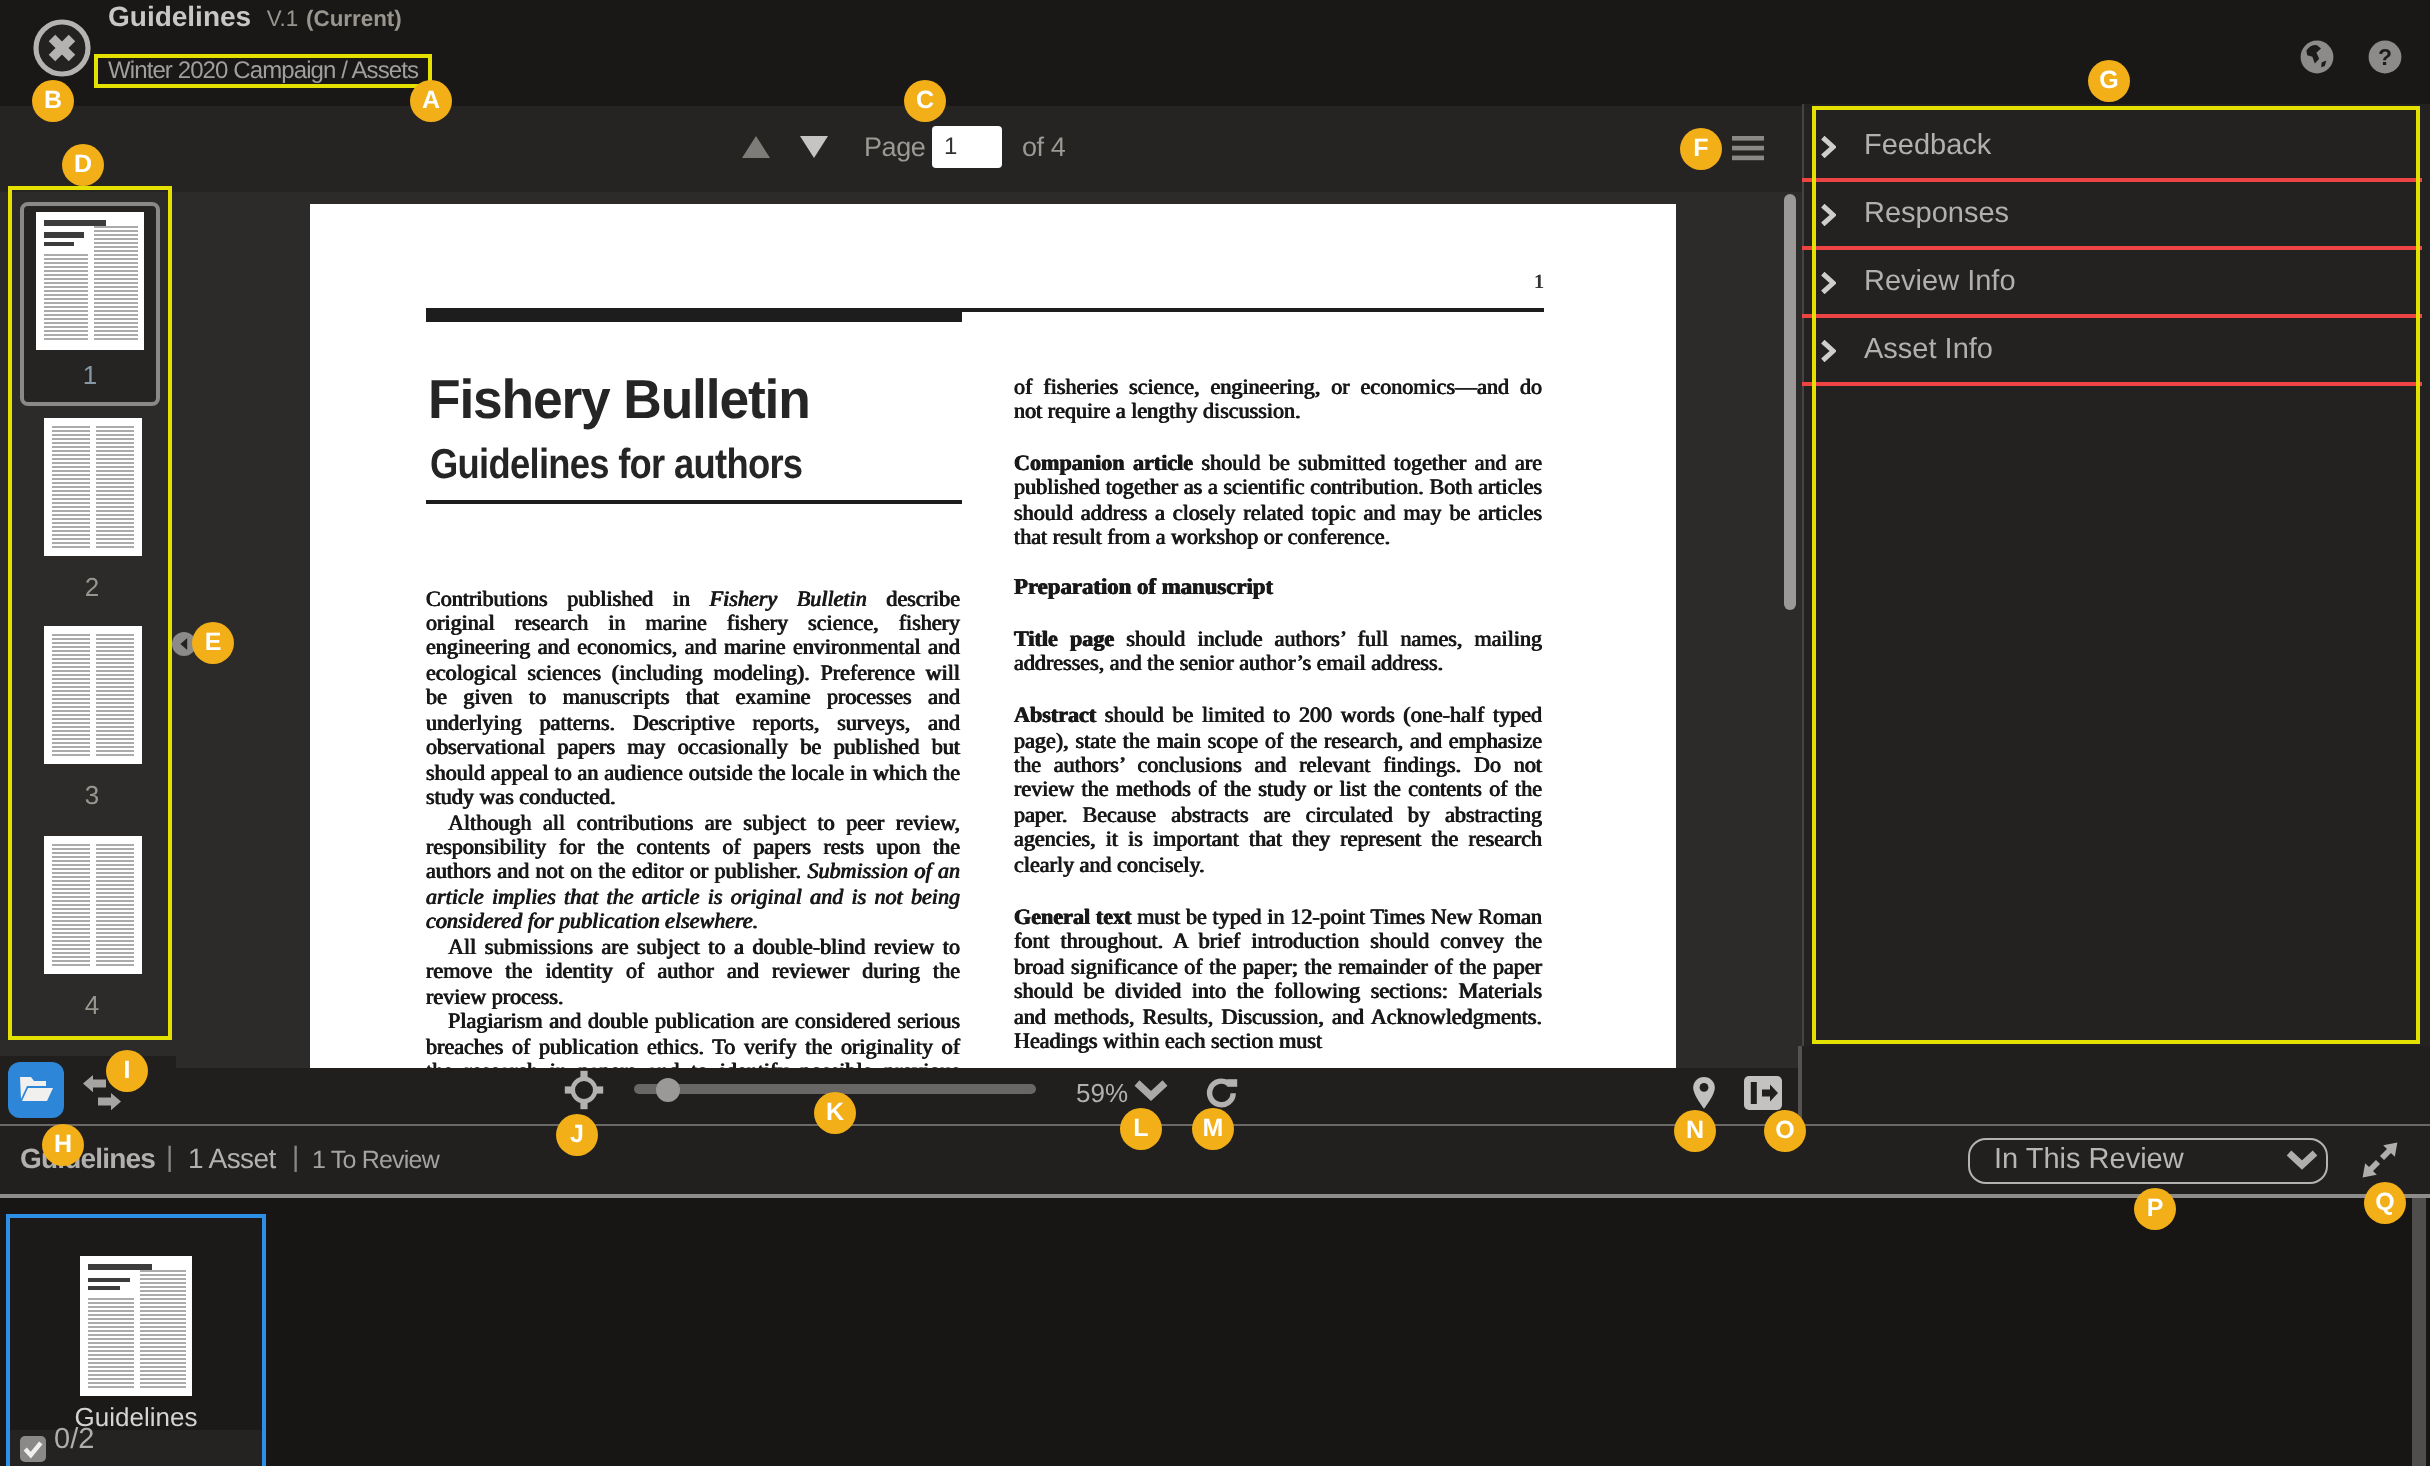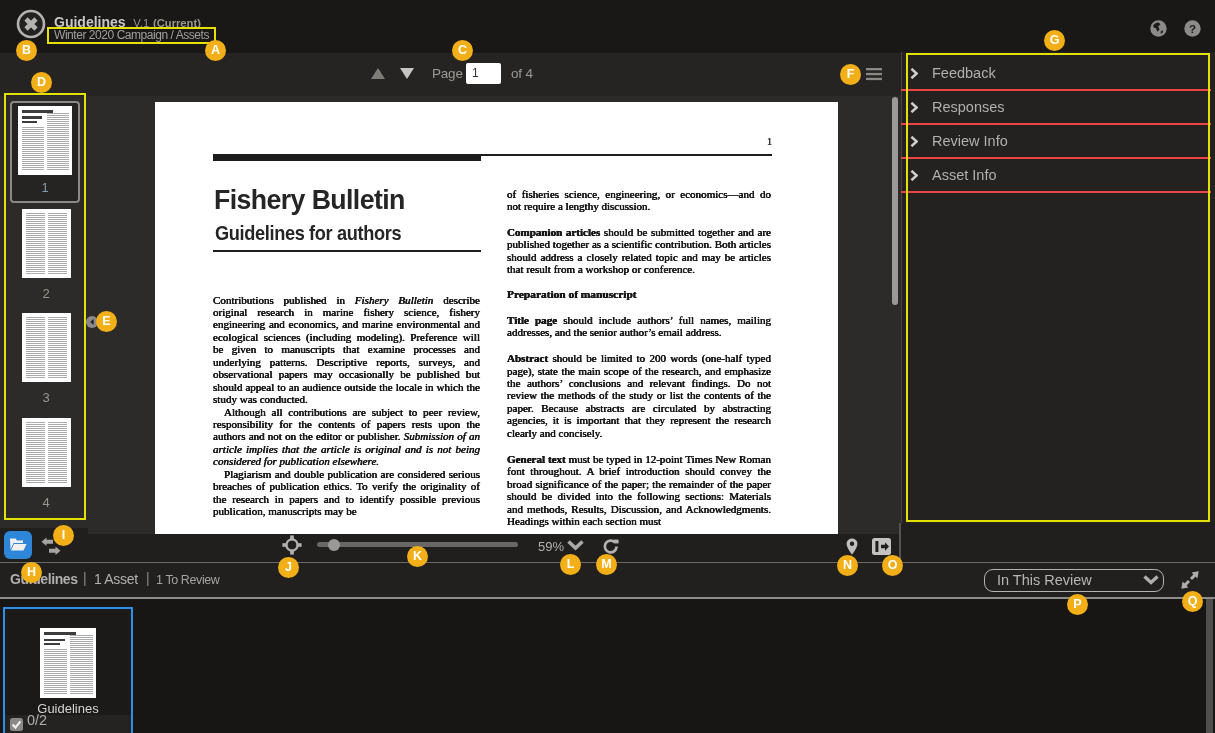--- a/index.html
+++ b/index.html
@@ -15,21 +15,21 @@
   #rpanel{ left:901px; top:52px; width:314px; height:471px; background:#232220; border-left:1px solid #454442; }
   #rband { left:901px; top:523px; width:314px; height:40px; background:#201f1d; }
   #vtbar { left:0; top:534px; width:901px; height:28px; background:#201f1d; }
   #sfoot { left:0; top:528px; width:88px; height:34px; background:#201f1d; }
   #div1  { left:0; top:562px; width:1215px; height:1px; background:#6b6965; }
   #bbar  { left:0; top:563px; width:1215px; height:34px; background:#21201e; }
   #div2  { left:0; top:597px; width:1215px; height:2px; background:#8e8c8a; }
   #strip { left:0; top:599px; width:1215px; height:134px; background:#171615; }
 
   
-  .ttl { left:54px; top:14px; font-size:14px; font-weight:bold; color:#c9c7c5; letter-spacing:0px; }
+  .ttl { left:54px; top:0; font-size:14px; font-weight:bold; color:#c9c7c5; letter-spacing:0px; }
   .ver { font-size:11.2px; font-weight:normal; color:#98968e; }
   .cur { font-size:11.2px; font-weight:bold; color:#98968e; }
   .sub { left:54px; top:28px; font-size:12px; letter-spacing:-0.45px; color:#a19f9d; }
 
   
   .ybox { border:2px solid #e4e100; }
   
   .bdg { width:21px; height:21px; border-radius:50%; background:#f2af17; color:#fff;
          font-size:12.5px; font-weight:bold; text-align:center; line-height:21px; z-index:50; }
 
@@ -116,26 +116,27 @@
     <div class="abs doc" style="left:612px; top:34px; font-size:10px; color:#333;">1</div>
     <div class="abs" style="left:58px;  top:52px; width:268px; height:7px;   background:#1d1d1d;"></div>
     <div class="abs" style="left:326px; top:52px; width:291px; height:2.2px; background:#1d1d1d;"></div>
     <div class="abs" style="left:59px; top:82px; font-size:27.5px; font-weight:bold; color:#252525; letter-spacing:-0.6px; transform:scaleX(0.97); transform-origin:left;">Fishery Bulletin</div>
     <div class="abs" style="left:60px; top:119px; font-size:21px; font-weight:bold; color:#252525; letter-spacing:-0.4px; transform:scaleX(0.865); transform-origin:left;">Guidelines for authors</div>
     <div class="abs" style="left:58px; top:148px; width:268px; height:2.4px; background:#1d1d1d;"></div>
 
     <div class="abs doc" id="lcol" style="left:58px; top:167.5px; width:267px; font-size:11.05px; line-height:12.45px; text-align:justify;margin-top:24px;">
       <p>Contributions published in <i>Fishery Bulletin</i> describe original research in marine fishery science, fishery engineering and economics, and marine environmental and ecological sciences (including modeling). Preference will be given to manuscripts that examine processes and underlying patterns. Descriptive reports, surveys, and observational papers may occasionally be published but should appeal to an audience outside the locale in which the study was conducted.</p>
       <p class="ind">Although all contributions are subject to peer review, responsibility for the contents of papers rests upon the authors and not on the editor or publisher. <i>Submission of an article implies that the article is original and is not being considered for publication elsewhere.</i></p>
+      <p class="ind">All submissions are subject to a double-blind review to remove the identity of author and reviewer during the review process.</p>
       <p class="ind">Plagiarism and double publication are considered serious breaches of publication ethics. To verify the originality of the research in papers and to identify possible previous publication, manuscripts may be</p>
     </div>
 
     <div class="abs doc" id="rcol" style="left:352px; top:85.5px; width:264px; font-size:11.05px; line-height:12.45px; text-align:justify;">
       <p>of fisheries science, engineering, or economics—and do not require a lengthy discussion.</p>
-      <p class="sp"><b>Companion articles</b> should be submitted together and are published together as a scientific contribution. Both articles should address a closely related topic and may be articles that result from a workshop or conference.</p>
+      <p class="sp"><b>Companion article</b> should be submitted together and are published together as a scientific contribution. Both articles should address a closely related topic and may be articles that result from a workshop or conference.</p>
       <p class="sp hd"><b>Preparation of manuscript</b></p>
       <p class="sp"><b>Title page</b> should include authors’ full names, mailing addresses, and the senior author’s email address.</p>
       <p class="sp"><b>Abstract</b> should be limited to 200 words (one-half typed page), state the main scope of the research, and emphasize the authors’ conclusions and relevant findings. Do not review the methods of the study or list the contents of the paper. Because abstracts are circulated by abstracting agencies, it is important that they represent the research clearly and concisely.</p>
       <p class="sp"><b>General text</b> must be typed in 12-point Times New Roman font throughout. A brief introduction should convey the broad significance of the paper; the remainder of the paper should be divided into the following sections: Materials and methods, Results, Discussion, and Acknowledgments. Headings within each section must</p>
     </div>
   </div>
 
   <div class="abs ybox" style="left:3.5px; top:93px; width:82px; height:427px;"></div>
   <div class="abs" style="left:10px; top:101px; width:70px; height:102px; border:2px solid #8b8987; border-radius:4px; background:#262422;"></div>
 

